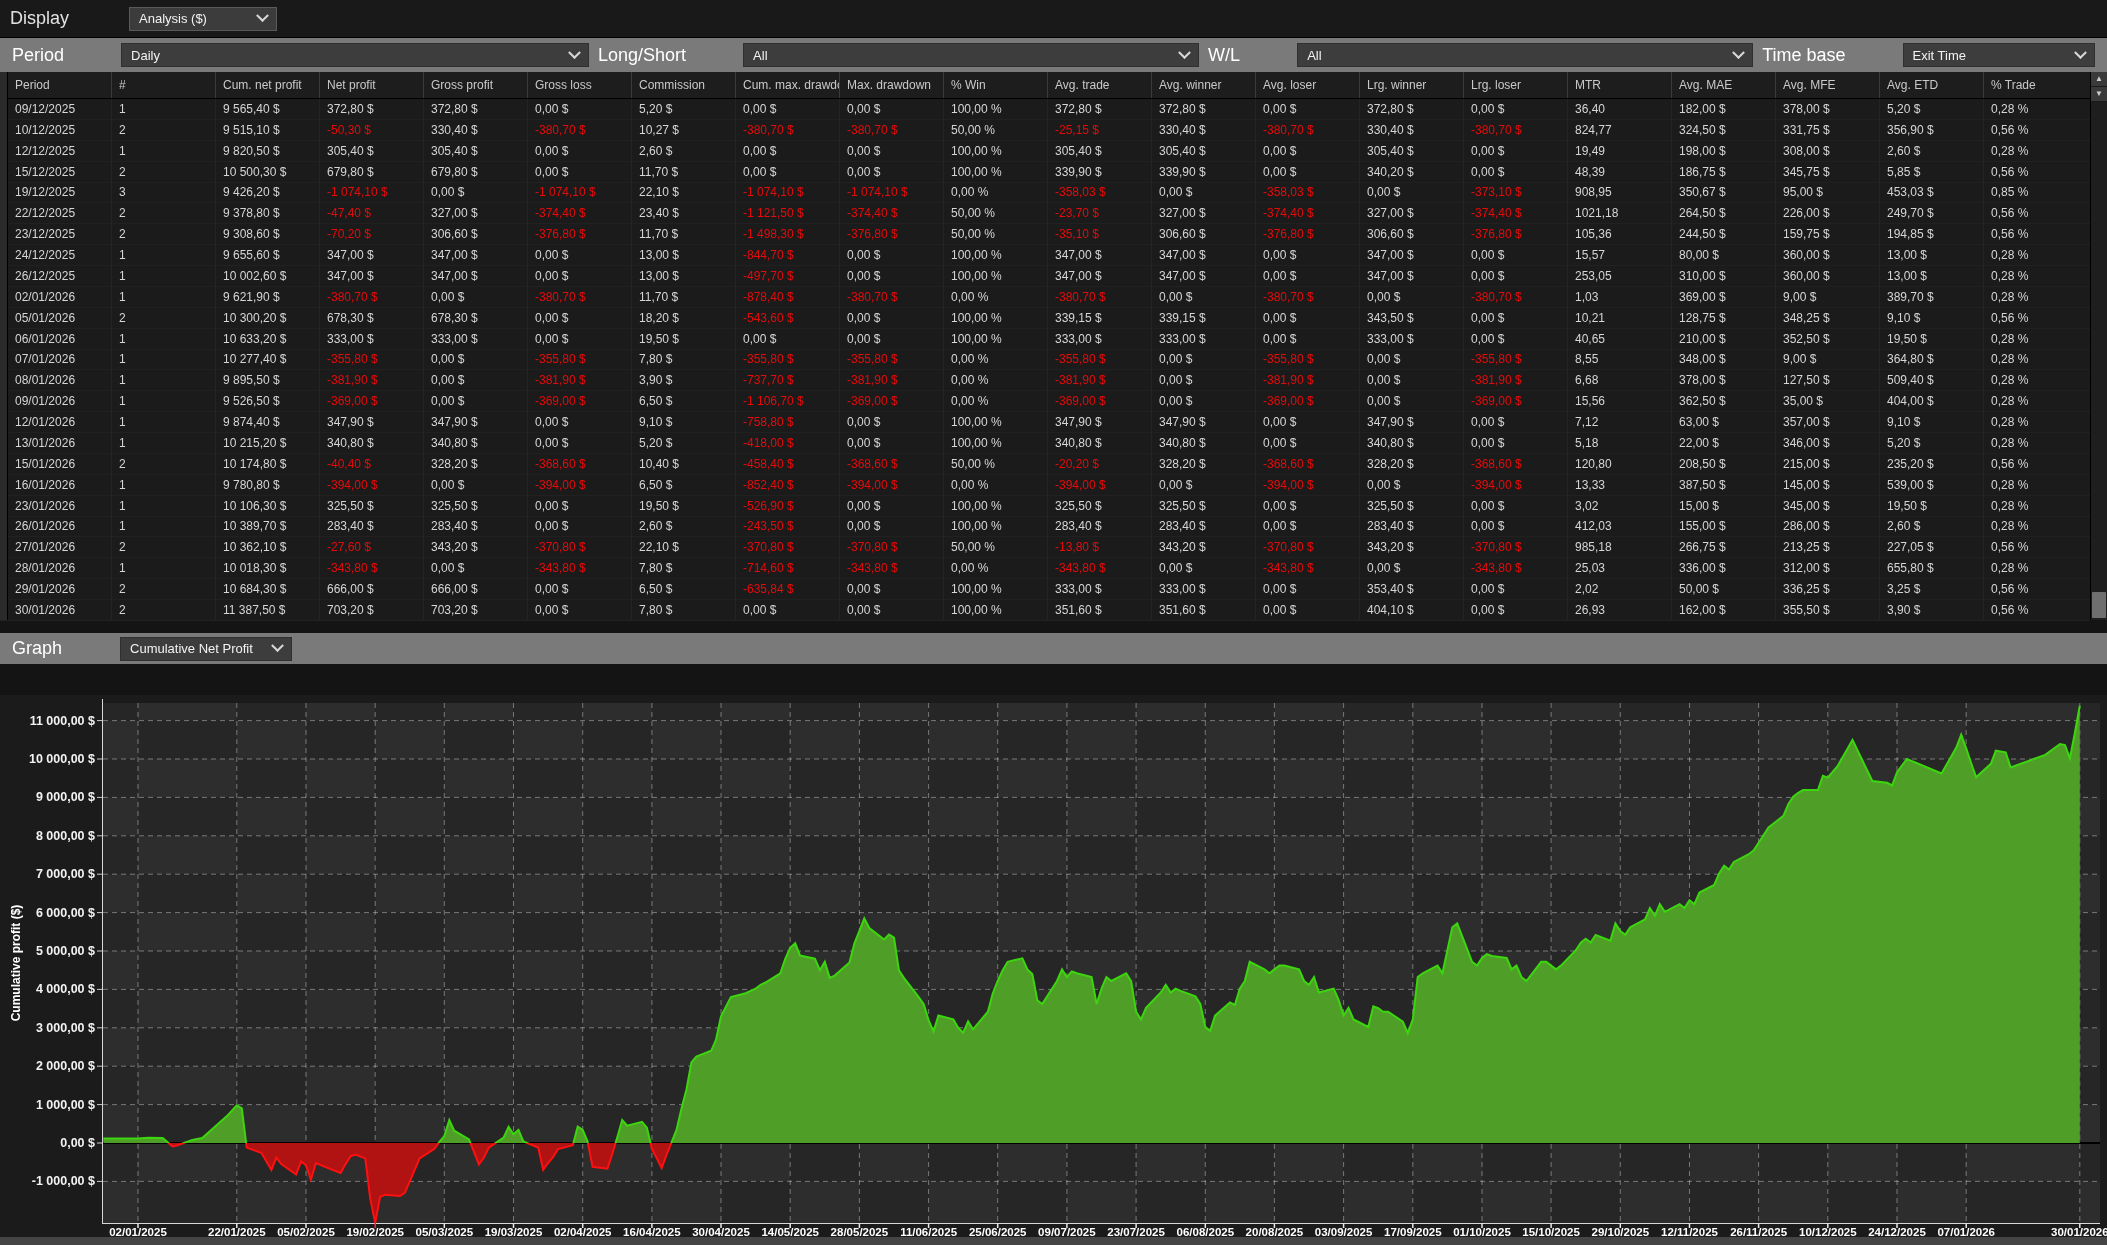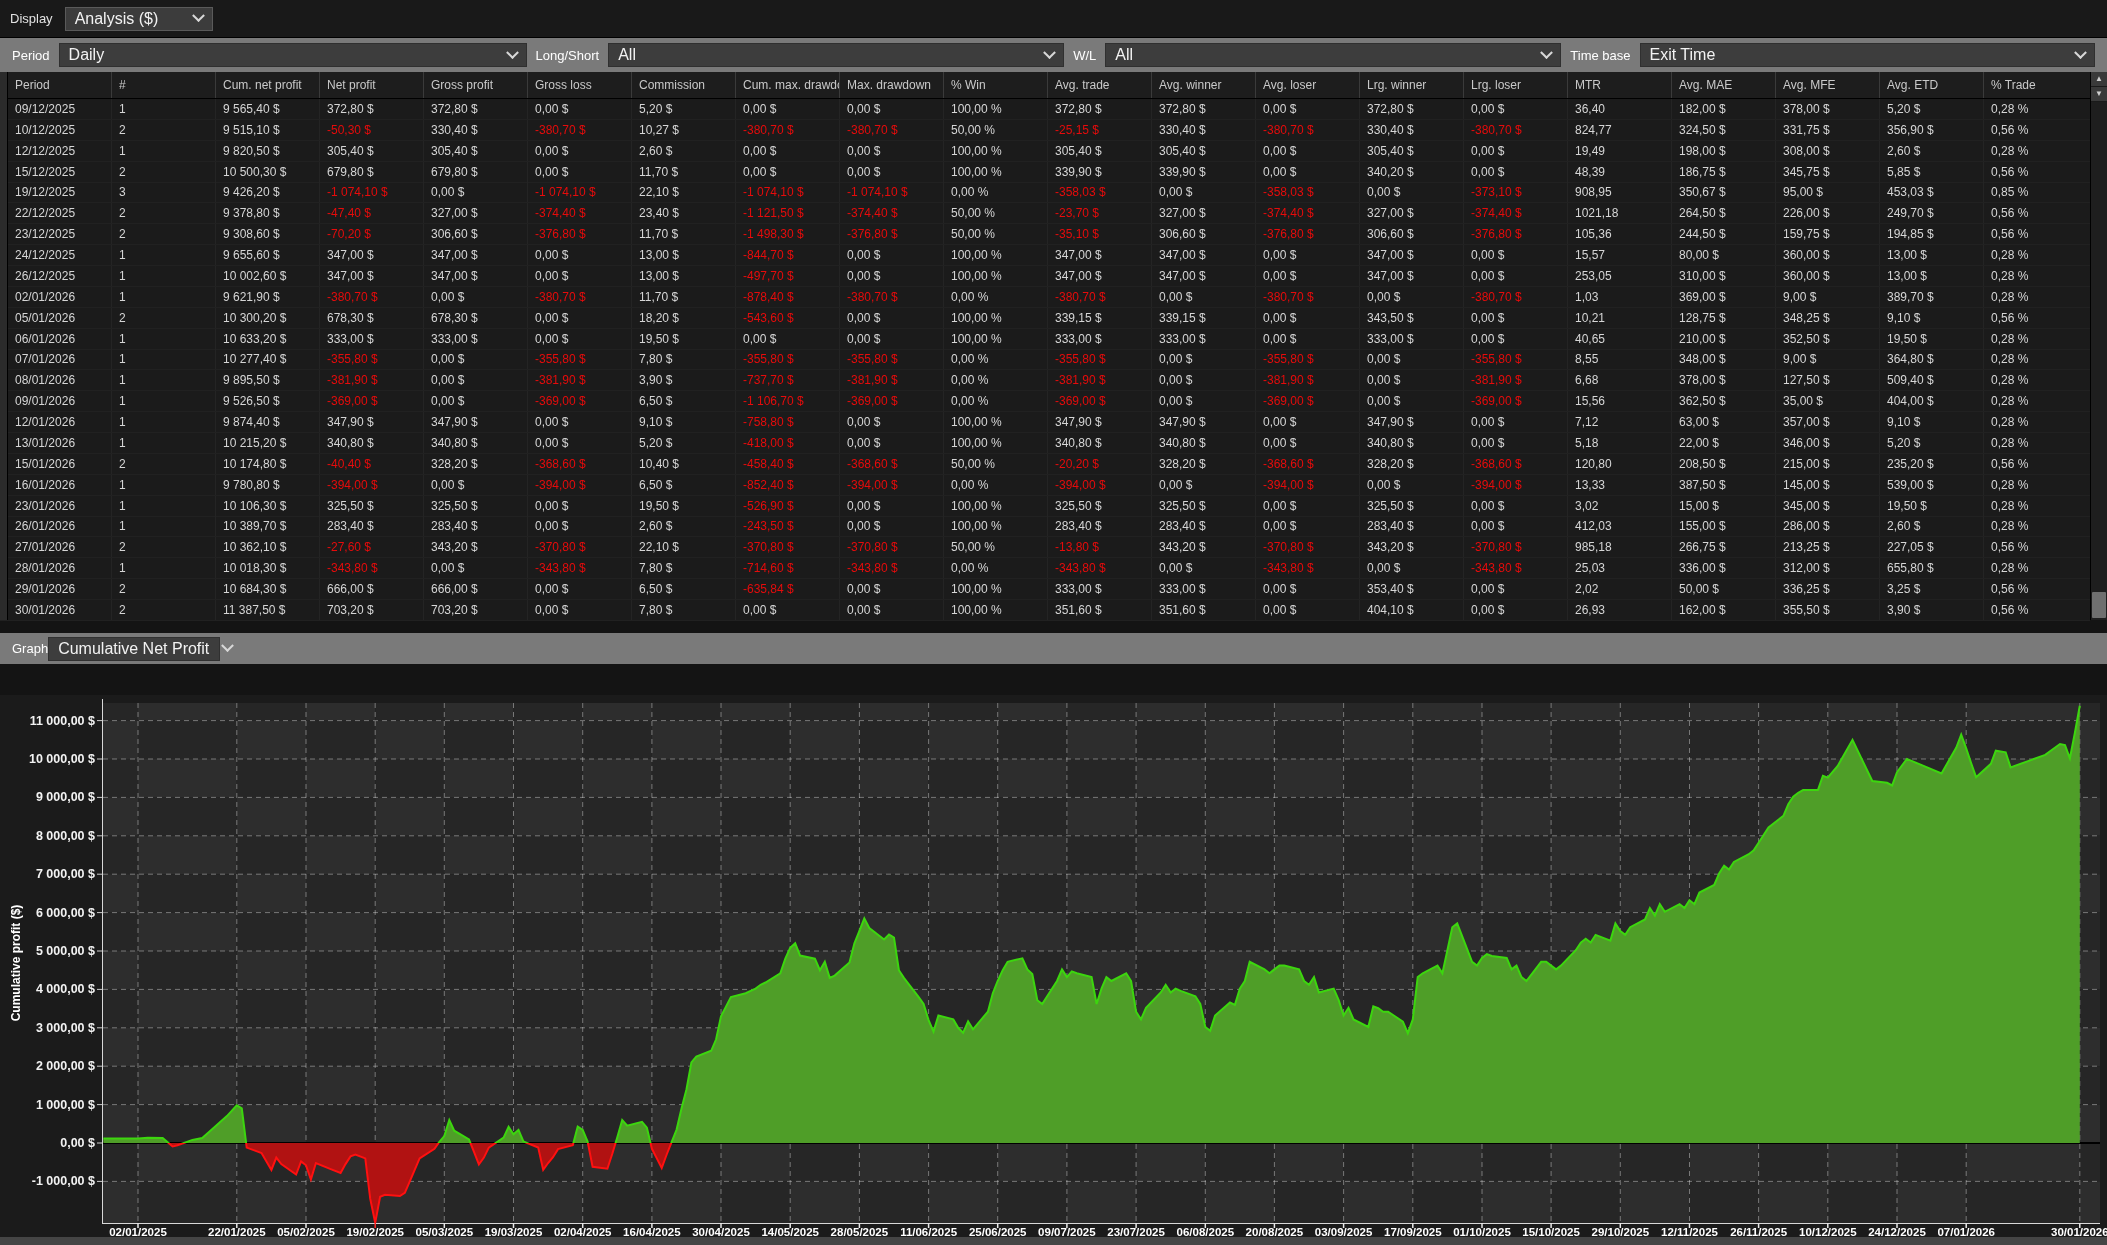--- a/index.html
+++ b/index.html
@@ -1,25 +1,25 @@
 <!DOCTYPE html>
 <html><head>
 <meta charset="utf-8">
 <style>
   html,body { margin:0; padding:0; }
   body {
     width:2107px; height:1245px; position:relative; overflow:hidden;
     background:#141414; font-family:"Liberation Sans", sans-serif;
     -webkit-font-smoothing:antialiased;
   }
-  .bar-label { color:#e2e2e2; font-size:13px; white-space:nowrap; }
+  .bar-label { color:#e2e2e2; font-size:18px; white-space:nowrap; }
   .dd {
     background:#3c3c3c; border:1px solid #5a5a5a; height:24px; box-sizing:border-box;
     display:flex; align-items:center; justify-content:space-between;
-    padding:0 9px; color:#f2f2f2; font-size:16px; cursor:default; white-space:nowrap;
+    padding:0 9px; color:#f2f2f2; font-size:13px; cursor:default; white-space:nowrap;margin-left:48px;
   }
   .chev {
     width:7px; height:7px; border-right:2px solid #d8d8d8; border-bottom:2px solid #d8d8d8;
     transform:rotate(45deg) translate(-2px,-2px); margin-left:14px; flex:none;
   }
   
   .topbar {
     position:absolute; left:0; top:0; width:2107px; height:38px; background:#191919;
     display:flex; align-items:center; padding-left:10px; box-sizing:border-box; gap:12px;
     border-bottom:1px solid #000;
@@ -50,21 +50,21 @@
   }
   .td.neg { color:#e60b0b; }
   .th:first-child, .td:first-child { margin-left:8px; }
   
   .vscroll { position:absolute; right:0; top:72px; width:17px; height:548px; background:#1e1e1e; border-left:1px solid #000; box-sizing:border-box; }
   .sbtn { width:16px; height:14px; background:#3a3a3a; color:#cfcfcf; font-size:8px; line-height:14px; text-align:center; border-bottom:1px solid #1a1a1a; }
   .sthumb { position:absolute; left:1px; width:14px; height:26px; top:520px; background:#6f6f6f; border-radius:1px; }
   
   .graphbar {
     position:absolute; left:0; top:633px; width:2107px; height:31px; background:#7a7a7a;
-    display:flex; align-items:center; padding:0 12px; box-sizing:border-box; 
+    display:flex; align-items:center; padding:0 12px; box-sizing:border-box; gap:10px;
   }
   .graphbar .bar-label { color:#ffffff; }
   .graphbar .dd { background:#3d3d3d; border:1px solid #303030; width:172px; }
   
   .chart { position:absolute; left:0; top:695px; width:2107px; height:573px; background:#1b1b1b; }
   .bottomstrip { position:absolute; left:0; bottom:0; width:2107px; height:8px; background:#454545; }
 </style>
 </head>
 <body>
 

